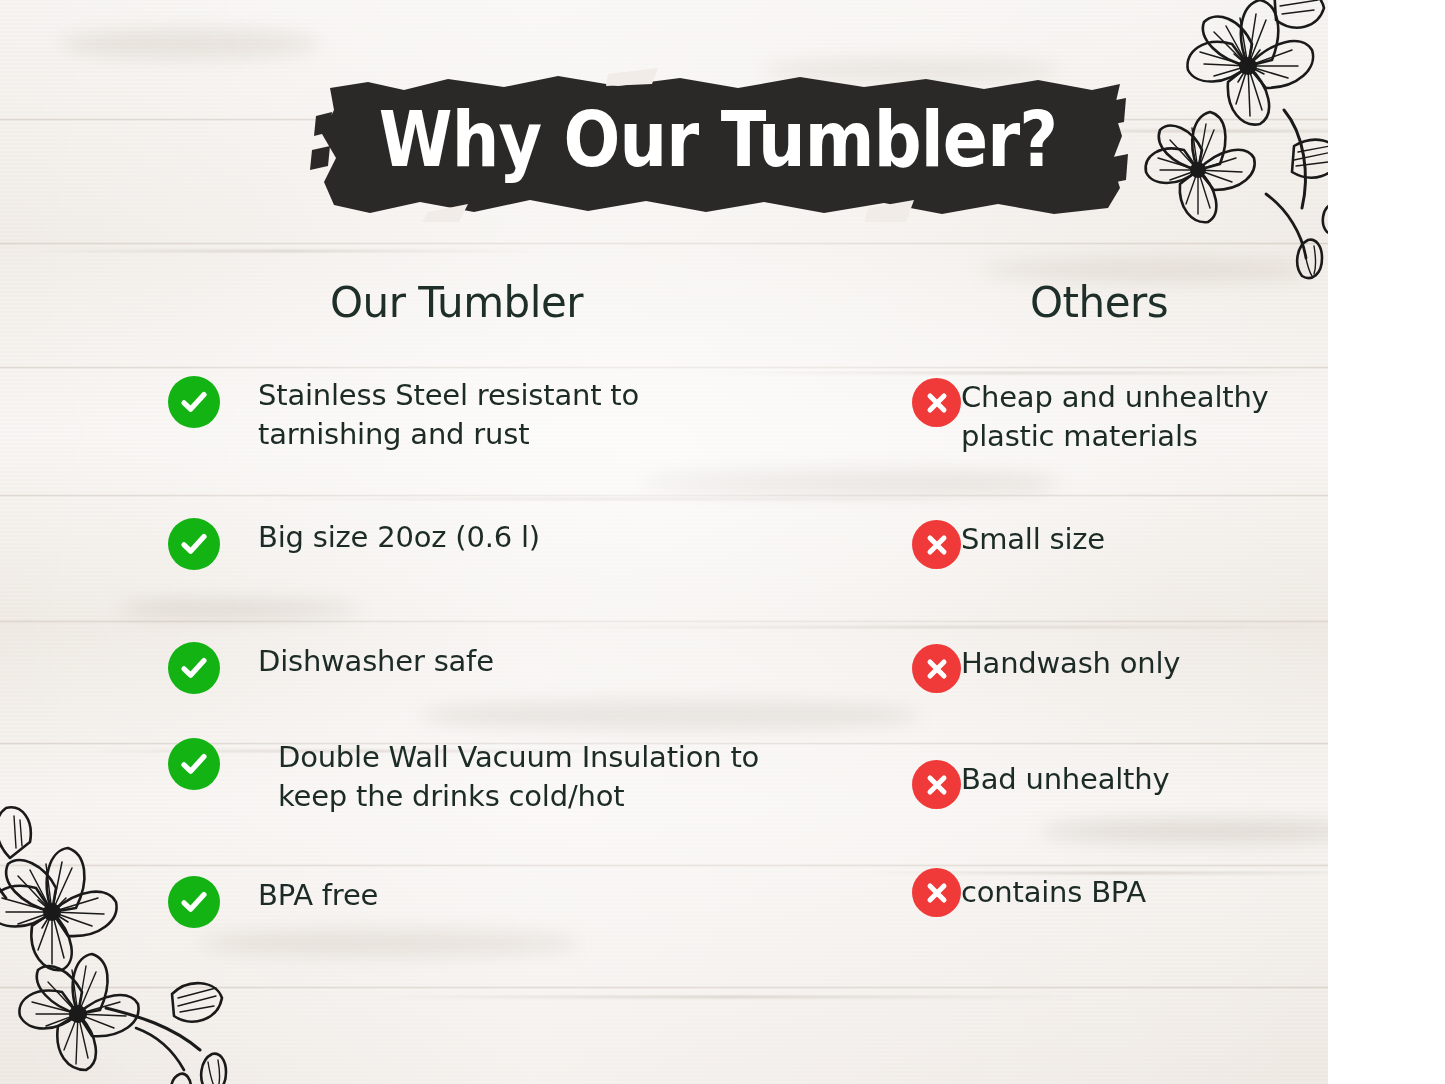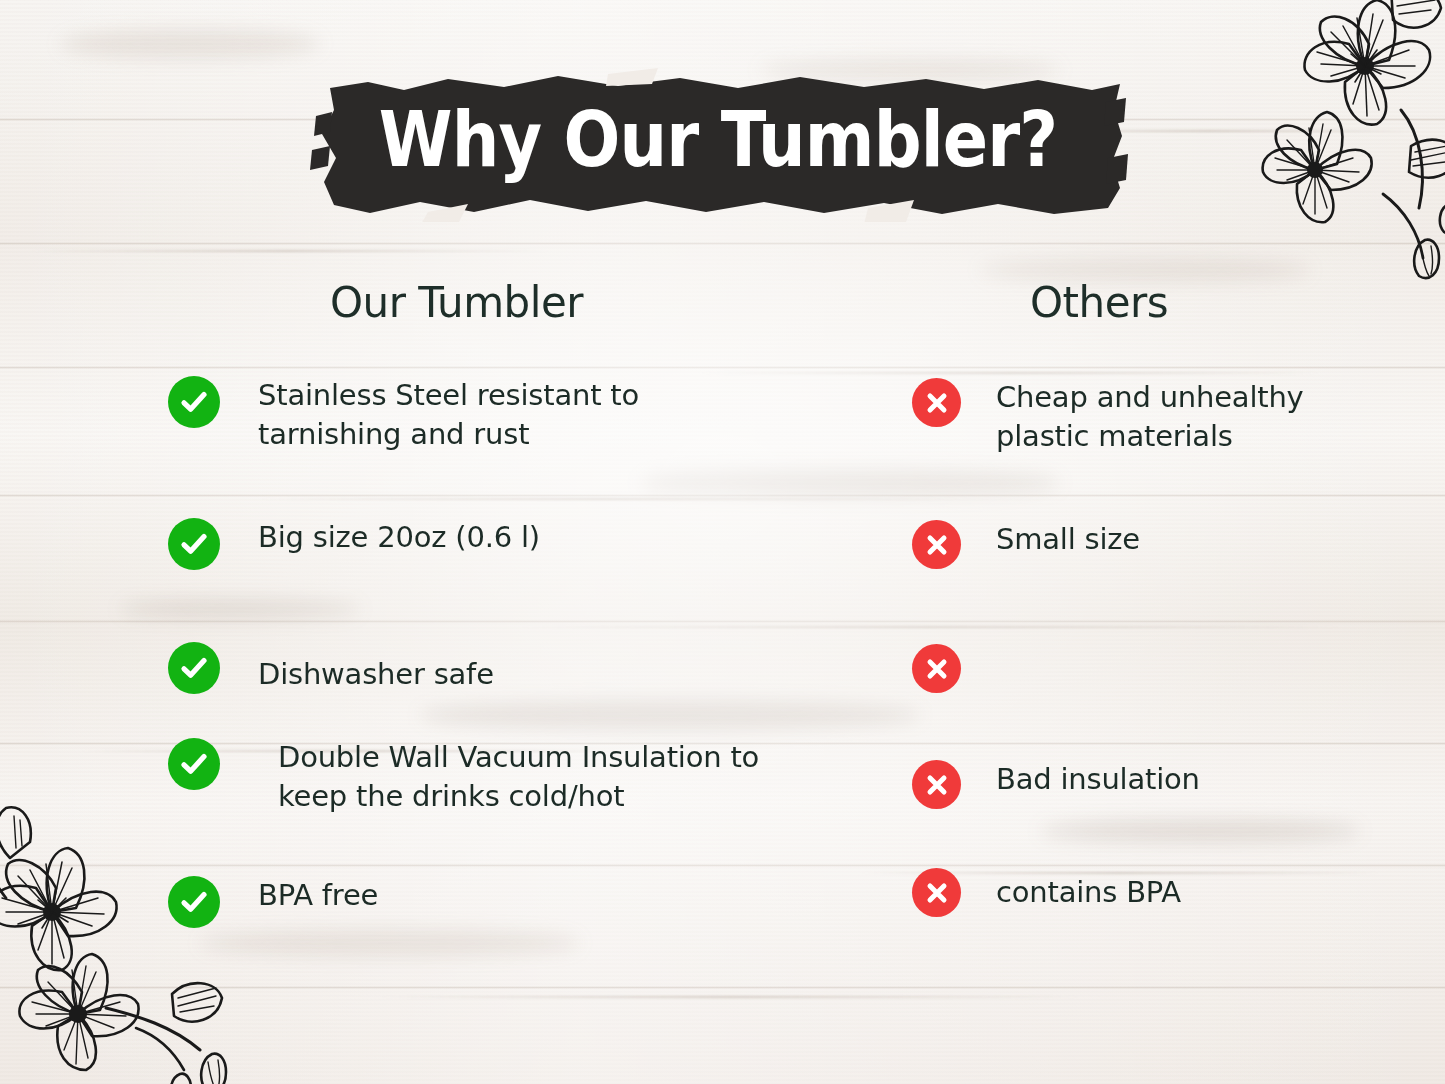--- a/index.html
+++ b/index.html
@@ -7,21 +7,21 @@
     margin: 0;
     padding: 0;
     background: #ffffff;
   }
   body {
     font-family: "Liberation Sans", sans-serif;
   }
 
   .poster {
     position: relative;
-    width: 1445px;
+    width: 1328px;
     height: 1084px;
     overflow: hidden;
     background-color: #f3f0ec;
   }
 
   
   .wood-base {
     position: absolute;
     inset: 0;
     background:
@@ -143,21 +143,21 @@
   .row-text {
     font-family: "DejaVu Sans", sans-serif;
     font-size: 29px;
     line-height: 1.33;
     color: #1c2b26;
     font-weight: 400;
     letter-spacing: -0.2px;
     white-space: pre-line;
   }
   .rows-left .row-text  { margin-left: 38px; }
-  .rows-right .row-text { margin-left: 35px; }
+  .rows-right .row-text { }
 </style>
 </head>
 <body>
 
 <div class="poster">
 
   <div class="wood-base"></div>
 
   <div class="plank-seam" style="top:118px;"></div>
   <div class="plank-seam" style="top:242px;"></div>
@@ -228,21 +228,21 @@
 
       <div class="row" style="top:142px;">
         <span class="badge badge-yes">
           <svg width="34" height="34" viewBox="0 0 34 34" aria-hidden="true">
             <path d="M7 17.8 L13.6 24.2 L27 9.6" fill="none" stroke="#ffffff" stroke-width="5.2" stroke-linecap="round" stroke-linejoin="round"></path>
           </svg>
         </span>
         <span class="row-text">Big size 20oz (0.6 l)</span>
       </div>
 
-      <div class="row" style="top:266px;align-items:flex-end;">
+      <div class="row" style="top:266px;">
         <span class="badge badge-yes">
           <svg width="34" height="34" viewBox="0 0 34 34" aria-hidden="true">
             <path d="M7 17.8 L13.6 24.2 L27 9.6" fill="none" stroke="#ffffff" stroke-width="5.2" stroke-linecap="round" stroke-linejoin="round"></path>
           </svg>
         </span>
         <span class="row-text">Dishwasher safe</span>
       </div>
 
       <div class="row" style="top:362px;gap:20px;">
         <span class="badge badge-yes">
@@ -284,29 +284,30 @@
         </span>
         <span class="row-text">Small size</span>
       </div>
 
       <div class="row" style="top:268px;">
         <span class="badge badge-no">
           <svg width="30" height="30" viewBox="0 0 30 30" aria-hidden="true">
             <path d="M8 8 L22 22 M22 8 L8 22" fill="none" stroke="#ffffff" stroke-width="5" stroke-linecap="round"></path>
           </svg>
         </span>
+        <span class="row-text">Handwash only</span>
       </div>
 
       <div class="row" style="top:384px;">
         <span class="badge badge-no">
           <svg width="30" height="30" viewBox="0 0 30 30" aria-hidden="true">
             <path d="M8 8 L22 22 M22 8 L8 22" fill="none" stroke="#ffffff" stroke-width="5" stroke-linecap="round"></path>
           </svg>
         </span>
-        <span class="row-text">Bad insulation</span>
+        <span class="row-text">Bad unhealthy</span>
       </div>
 
       <div class="row" style="top:492px;align-items:center;">
         <span class="badge badge-no">
           <svg width="30" height="30" viewBox="0 0 30 30" aria-hidden="true">
             <path d="M8 8 L22 22 M22 8 L8 22" fill="none" stroke="#ffffff" stroke-width="5" stroke-linecap="round"></path>
           </svg>
         </span>
         <span class="row-text">contains BPA</span>
       </div>

